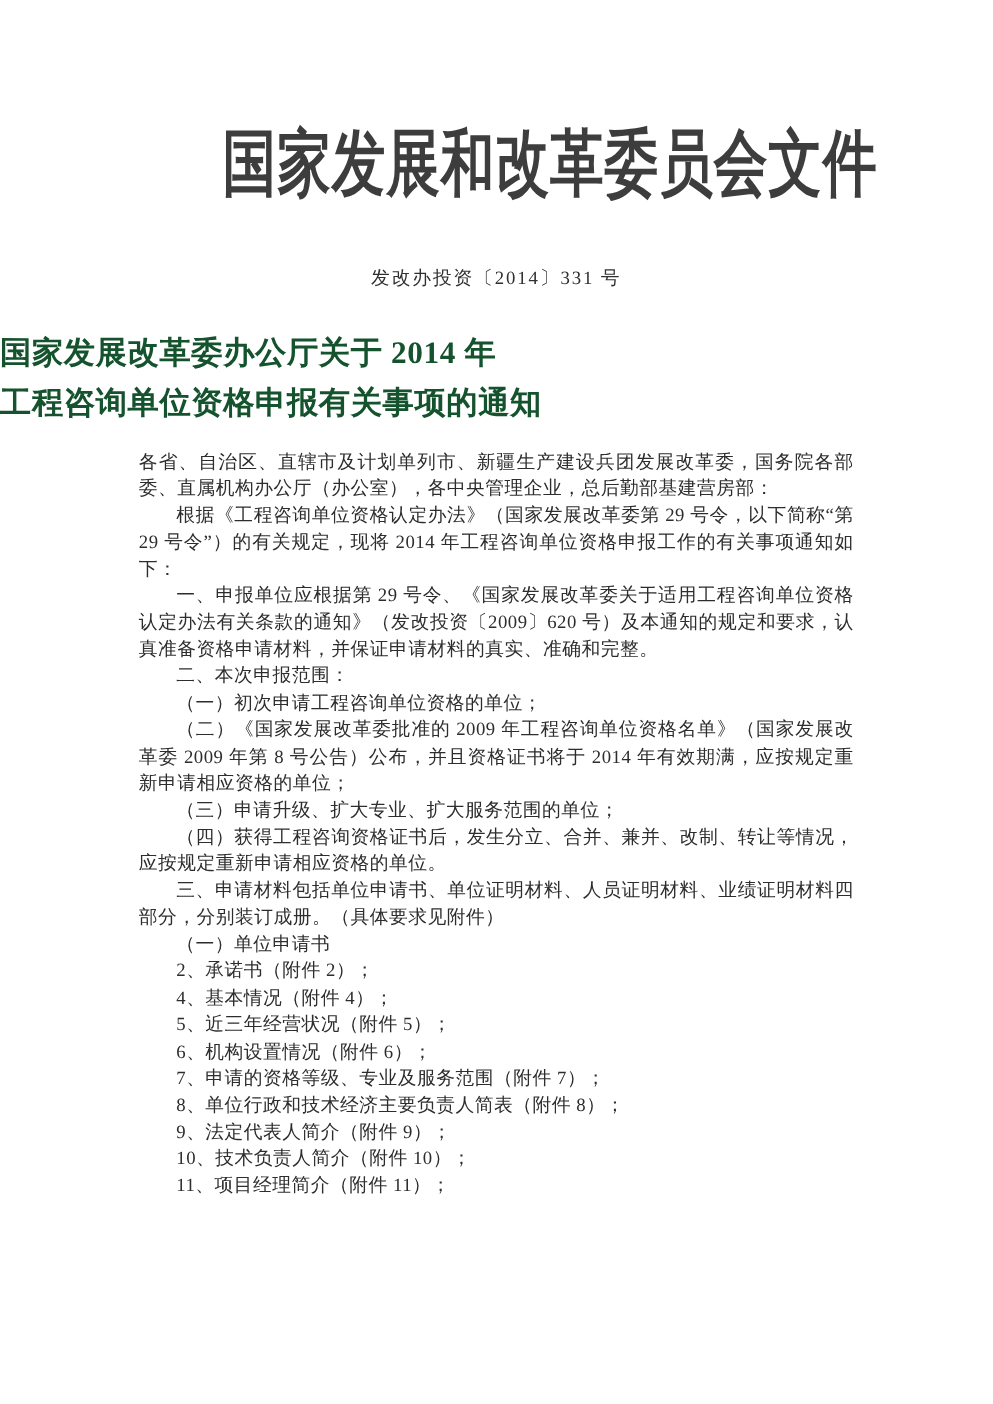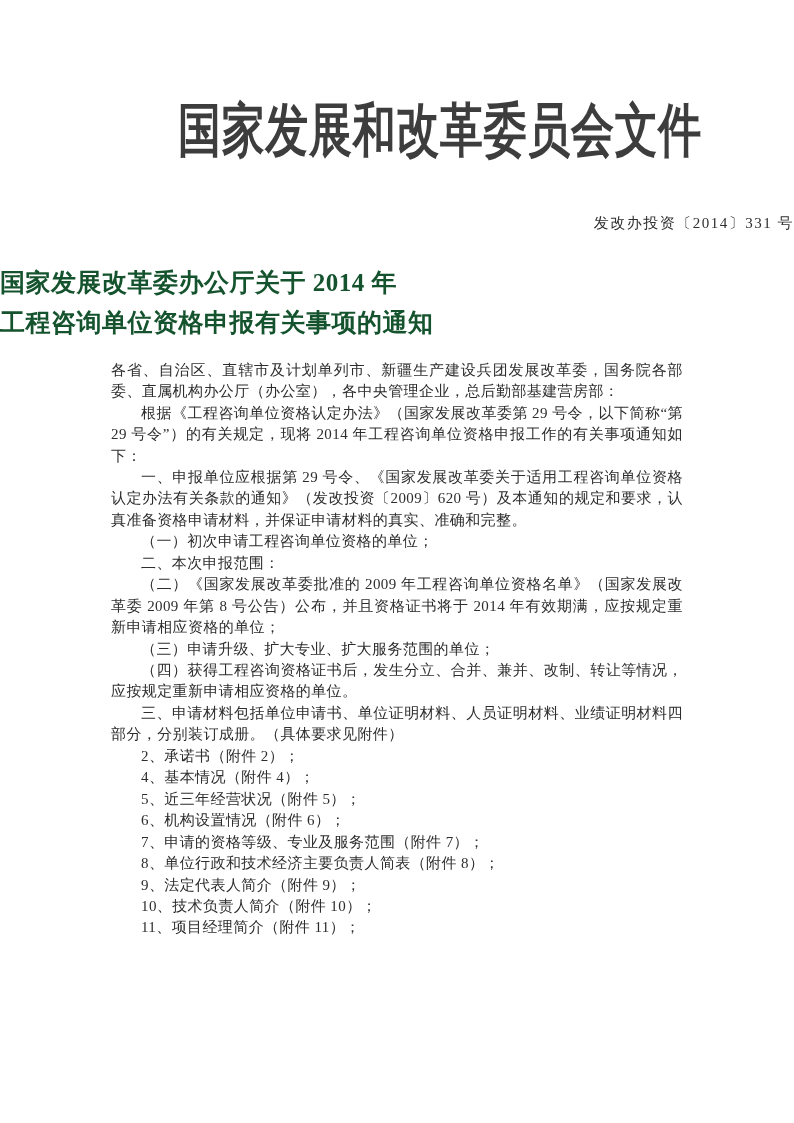--- a/index.html
+++ b/index.html
@@ -24,21 +24,21 @@
     line-height: 1.15;
     font-weight: bold;
     color: #3d3d3d;
     transform: scaleX(0.74);
     transform-origin: center;
     font-family: "Liberation Serif", "DejaVu Serif", serif;
     letter-spacing: 1px;
   }
   .doc-number {
     margin-top: 48px;
-    text-align: right;
+    text-align: center;
     font-size: 15px;
     line-height: 20px;
     color: #2f2f2f;
     letter-spacing: 1.5px;
   }
   .doc-title {
     margin-top: 30px;
     font-weight: bold;
     font-size: 25px;
     line-height: 40px;
@@ -70,26 +70,27 @@
 
   <div class="doc-title">
     <div>国家发展改革委办公厅关于 2014 年</div>
     <div>工程咨询单位资格申报有关事项的通知</div>
   </div>
 
   <div class="doc-body">
       <p class="">各省、自治区、直辖市及计划单列市、新疆生产建设兵团发展改革委，国务院各部委、直属机构办公厅（办公室），各中央管理企业，总后勤部基建营房部：</p>
       <p class="indent">根据《工程咨询单位资格认定办法》（国家发展改革委第 29 号令，以下简称“第 29 号令”）的有关规定，现将 2014 年工程咨询单位资格申报工作的有关事项通知如下：</p>
       <p class="indent">一、申报单位应根据第 29 号令、《国家发展改革委关于适用工程咨询单位资格认定办法有关条款的通知》（发改投资〔2009〕620 号）及本通知的规定和要求，认真准备资格申请材料，并保证申请材料的真实、准确和完整。</p>
+      <p class="indent">二、本次申报范围：</p>
       <p class="indent">（一）初次申请工程咨询单位资格的单位；</p>
-      <p class="indent">二、本次申报范围：</p>
       <p class="indent">（二）《国家发展改革委批准的 2009 年工程咨询单位资格名单》（国家发展改革委 2009 年第 8 号公告）公布，并且资格证书将于 2014 年有效期满，应按规定重新申请相应资格的单位；</p>
       <p class="indent">（三）申请升级、扩大专业、扩大服务范围的单位；</p>
       <p class="indent">（四）获得工程咨询资格证书后，发生分立、合并、兼并、改制、转让等情况，应按规定重新申请相应资格的单位。</p>
       <p class="indent">三、申请材料包括单位申请书、单位证明材料、人员证明材料、业绩证明材料四部分，分别装订成册。（具体要求见附件）</p>
+      <p class="indent">（一）单位申请书</p>
       <p class="indent">2、承诺书（附件 2）；</p>
       <p class="indent">4、基本情况（附件 4）；</p>
       <p class="indent">5、近三年经营状况（附件 5）；</p>
       <p class="indent">6、机构设置情况（附件 6）；</p>
       <p class="indent">7、申请的资格等级、专业及服务范围（附件 7）；</p>
       <p class="indent">8、单位行政和技术经济主要负责人简表（附件 8）；</p>
       <p class="indent">9、法定代表人简介（附件 9）；</p>
       <p class="indent">10、技术负责人简介（附件 10）；</p>
       <p class="indent">11、项目经理简介（附件 11）；</p>
     </div>

